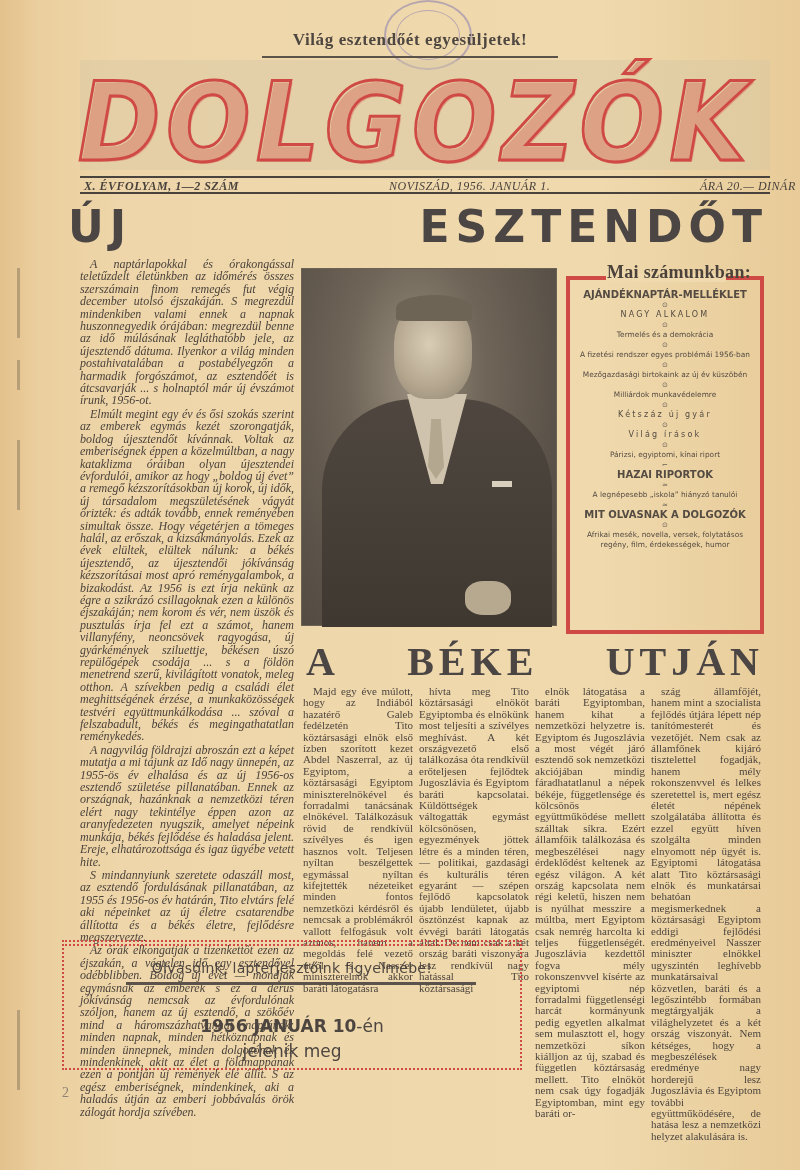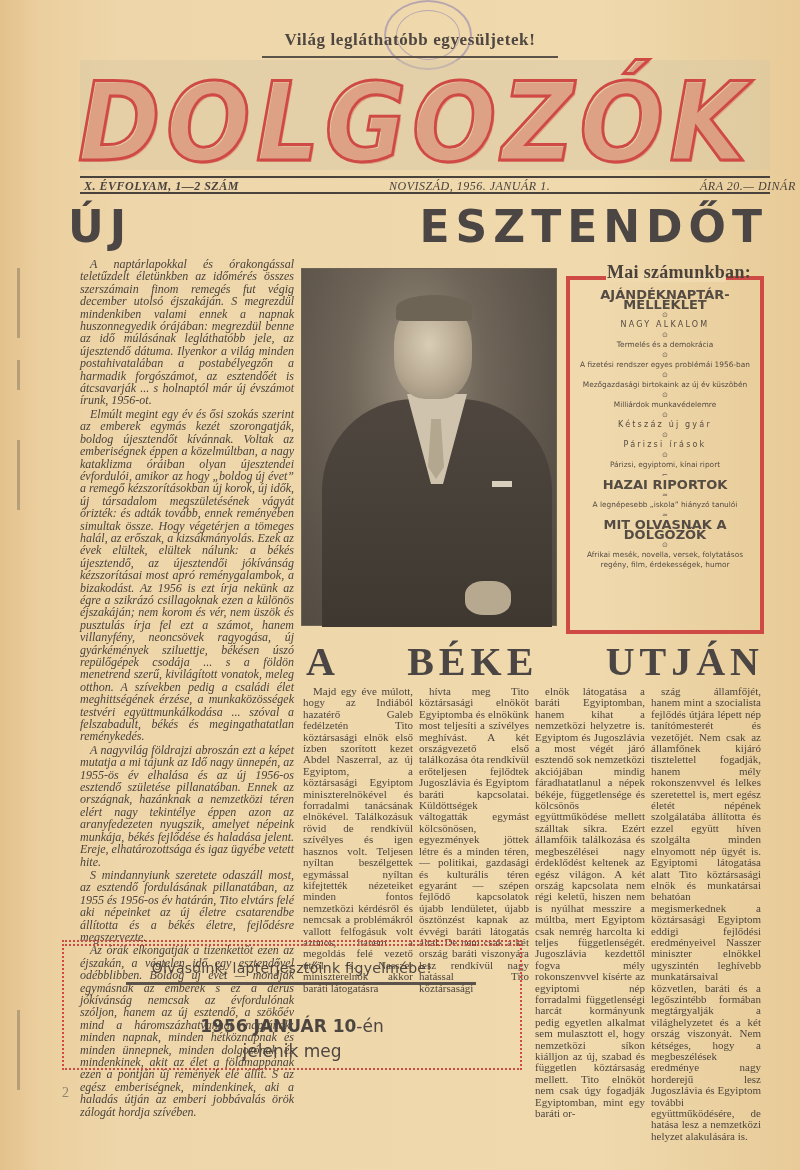--- a/index.html
+++ b/index.html
@@ -97,21 +97,21 @@
     border: 4px solid #cf4a45; border-top-width: 4px;
   }
   .contents-box .gap {
     position: absolute; top: -6px; left: 36px; width: 120px; height: 8px; background: #efd9ad;
   }
   .contents-list {
     position: absolute; left: 572px; top: 290px; width: 186px; text-align: center;
     font-family: "DejaVu Sans", sans-serif; font-size: 7.4px; line-height: 10px; color: #544b42;
   }
   .contents-list .item { margin: 0 0 1px; }
-  .contents-list .item.bold { font-weight: bold; font-size: 13px; }
+  .contents-list .item.bold { font-weight: bold; font-size: 10px; }
   .contents-list .item.spaced { letter-spacing: 2.2px; font-size: 8px; }
   .contents-list .sep { display: block; font-size: 7px; line-height: 9px; color: #6b6158; }
   .headline2 {
     position: absolute; left: 306px; top: 640px; width: 458px; height: 44px;
     font-family: "Liberation Serif", serif; font-weight: bold; font-size: 40px; line-height: 44px;
     color: #4b4544; letter-spacing: 5px; white-space: nowrap; display: flex; justify-content: space-between;
   }
   .article-cols {
     position: absolute; left: 303px; top: 686px; width: 464px;
     display: flex; gap: 6px;
@@ -152,21 +152,21 @@
 
 <div class="page">
 
   <div class="binding-line" style="top:268px;height:70px;"></div>
   <div class="binding-line" style="top:360px;height:30px;"></div>
   <div class="binding-line" style="top:440px;height:70px;"></div>
   <div class="binding-line" style="top:1010px;height:80px;"></div>
 
   <div class="stamp"></div>
 
-  <div class="slogan">Világ legláthatóbb egyesüljetek!</div>
+  <div class="slogan">Világ esztendőét egyesüljetek!</div>
   <div class="slogan-rule"></div>
 
   <div class="masthead-bg"></div>
   <div class="masthead">DOLGOZÓK</div>
 
   <div class="meta-rule-top"></div>
   <div class="meta left">X. ÉVFOLYAM, 1—2 SZÁM</div>
   <div class="meta center">NOVISZÁD, 1956. JANUÁR 1.</div>
   <div class="meta right">ÁRA 20.— DINÁR</div>
   <div class="meta-rule-bot"></div>
@@ -206,21 +206,21 @@
     <div class="item">Termelés és a demokrácia</div>
     <span class="sep">⊙</span>
     <div class="item">A fizetési rendszer egyes problémái 1956-ban</div>
     <span class="sep">⊙</span>
     <div class="item">Mezőgazdasági birtokaink az új év küszöbén</div>
     <span class="sep">⊙</span>
     <div class="item">Milliárdok munkavédelemre</div>
     <span class="sep">⊙</span>
     <div class="item spaced">Kétszáz új gyár</div>
     <span class="sep">⊙</span>
-    <div class="item spaced">Párizsi írások</div>
+    <div class="item spaced">Világ írások</div>
     <span class="sep">⊙</span>
     <div class="item">Párizsi, egyiptomi, kínai riport</div>
     <span class="sep">⌐</span>
     <div class="item bold">HAZAI RIPORTOK</div>
     <span class="sep">≈</span>
     <div class="item">A legnépesebb „iskola” hiányzó tanulói</div>
     <span class="sep">≈</span>
     <div class="item bold">MIT OLVASNAK A DOLGOZÓK</div>
     <span class="sep">⊙</span>
     <div class="item">Afrikai mesék, novella, versek, folytatásos regény, film, érdekességek, humor</div>

